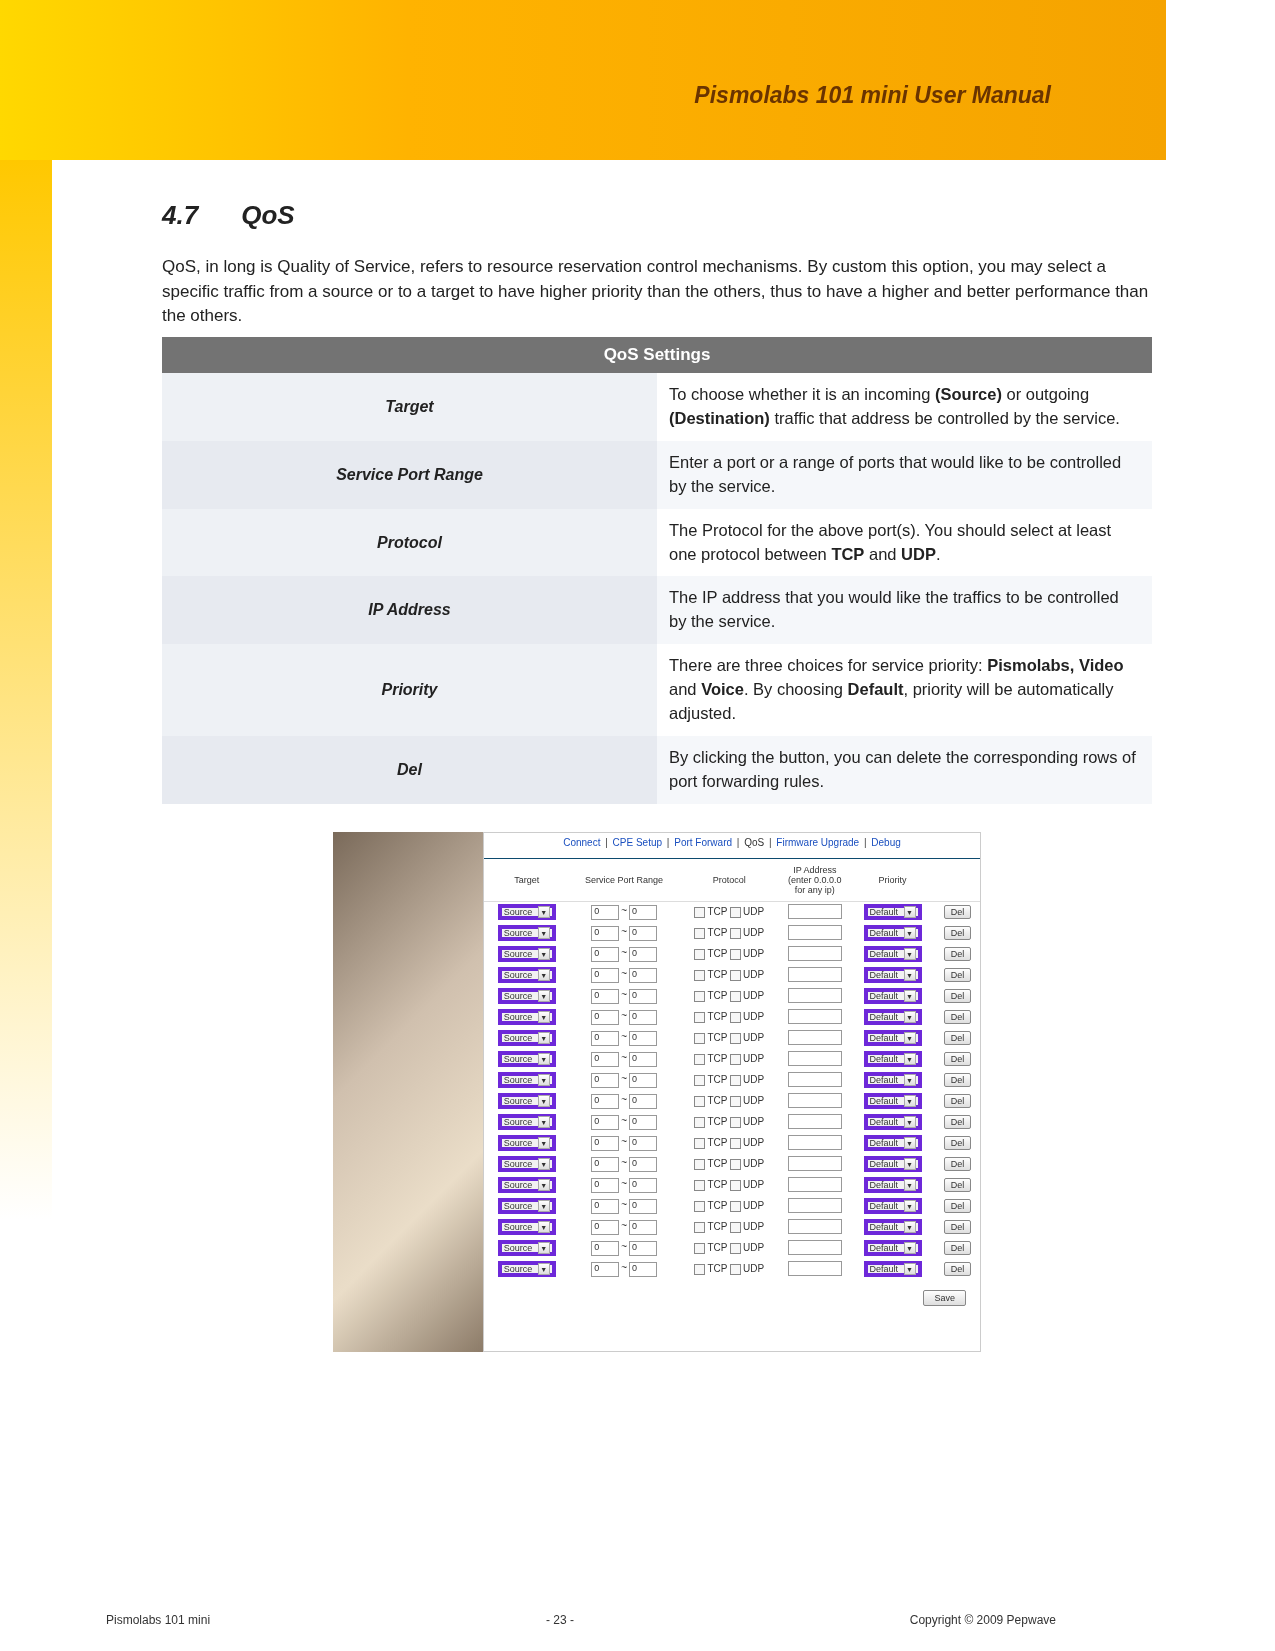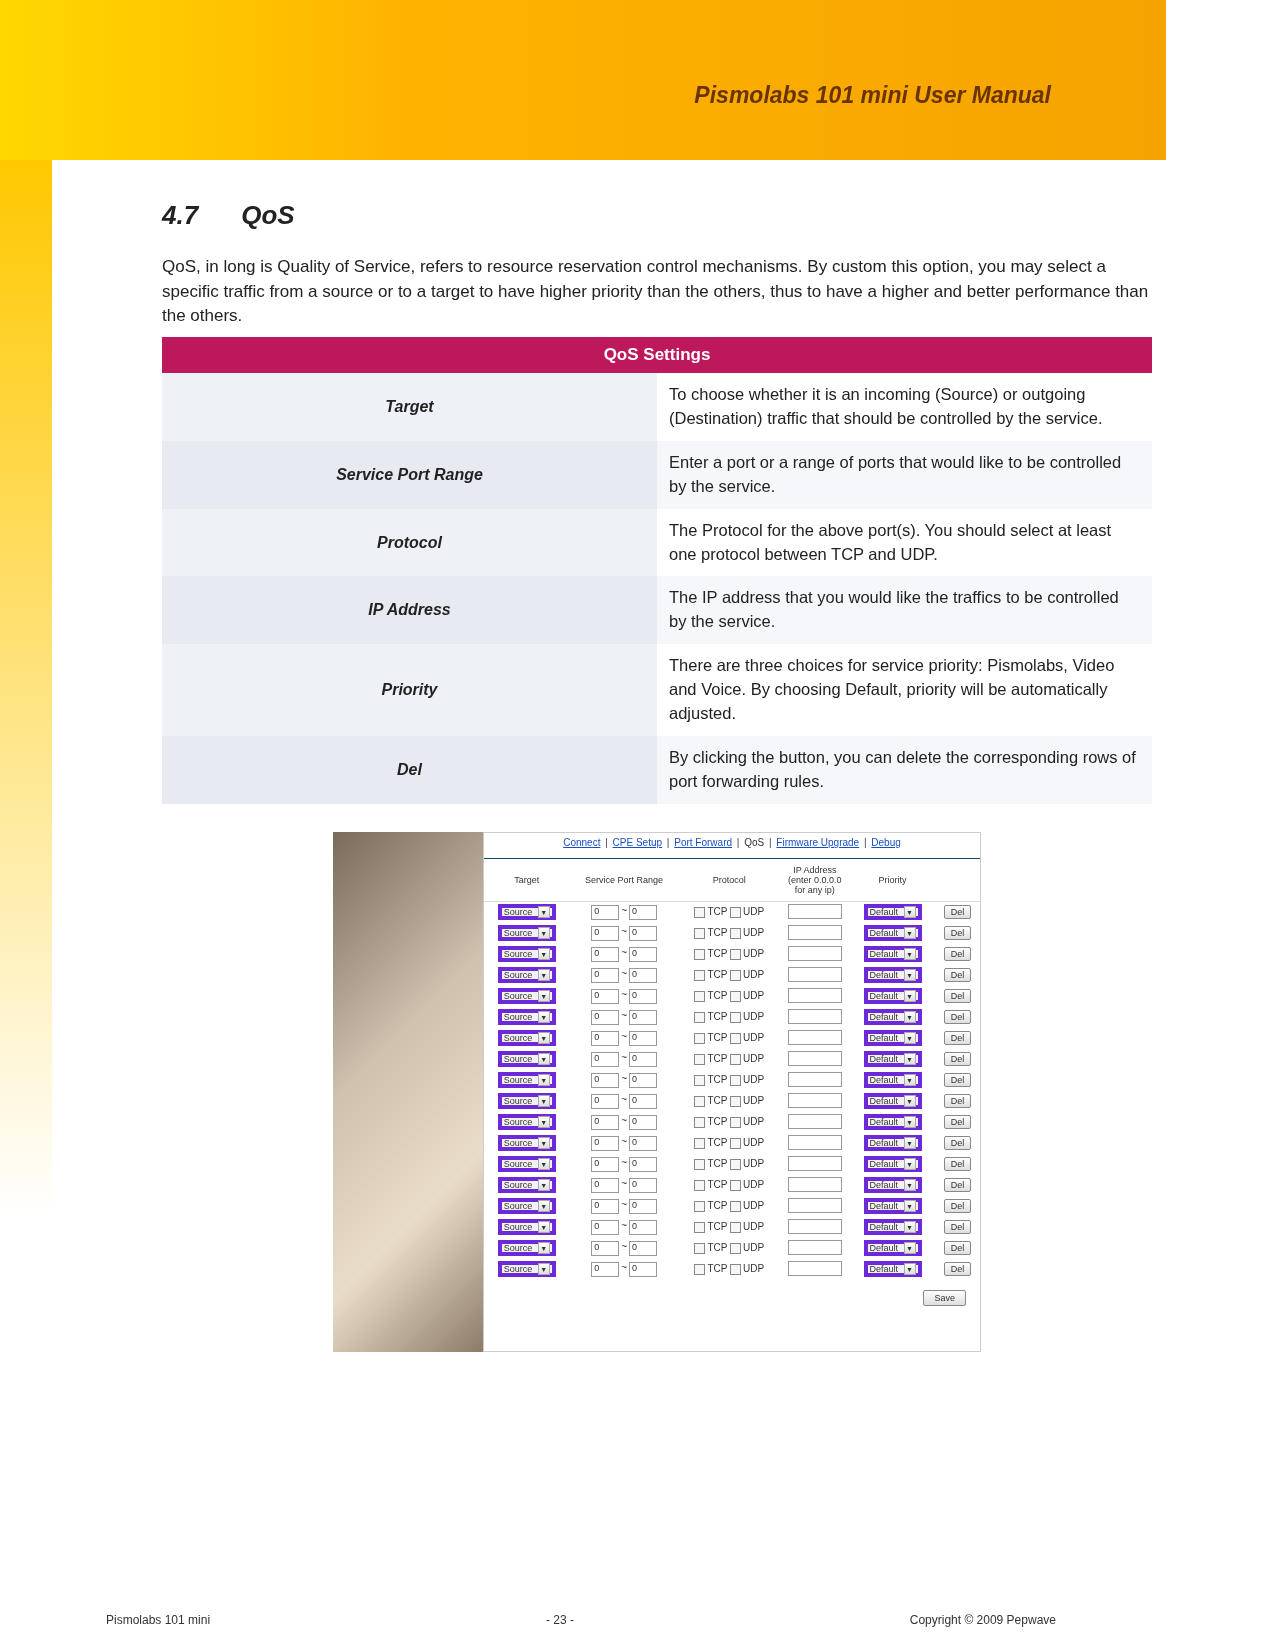--- a/index.html
+++ b/index.html
@@ -6,35 +6,35 @@
   body { font-family: Verdana, Tahoma, sans-serif; font-size: 13px; color: #333; background: #fff; width: 1275px; }
   .page { position: relative; width: 1166px; height: 1651px; background: #fff; padding: 16px; }
   .header-band { position: absolute; top: 0; left: 0; right: 0; height: 160px; background: linear-gradient(to right, #ffd800 0%, #ffc800 15%, #ffb300 35%, #f5a300 100%); }
   .header-title { position: absolute; top: 82px; right: 115px; color: #6a3400; font-style: italic; font-weight: bold; font-size: 23px; }
   .yellow-side { position: absolute; top: 160px; left: 0; width: 52px; height: 1060px; background: linear-gradient(to bottom, #ffc800 0%, #ffffff 100%); }
   .content { position: absolute; top: 200px; left: 162px; width: 990px; }
   h1 { font-family: Verdana, sans-serif; font-weight: bold; font-style: italic; font-size: 26px; color: #222; margin-bottom: 24px; }
   .sect-num { display: inline-block; min-width: 72px; }
   .intro { font-size: 17px; line-height: 1.45; color: #222; margin-bottom: 8px; }
   table.settings { width: 100%; border-collapse: collapse; table-layout: fixed; }
-  table.settings th.header-row { background: #be185d; color: #fff; font-weight: bold; font-size: 17px; padding: 8px; text-align: center; }
+  table.settings th.header-row { background: #737373; color: #fff; font-weight: bold; font-size: 17px; padding: 8px; text-align: center; }
   table.settings td.label { background: #e7eaf0; font-weight: bold; font-style: italic; font-size: 16px; text-align: center; vertical-align: middle; padding: 10px 6px; width: 205px; color: #222; }
   table.settings td.desc { background: #f5f7fa; font-size: 16.5px; padding: 10px 12px; line-height: 1.45; color: #222; }
   table.settings tr.odd td.label { background: #e7eaf0; }
   table.settings tr.odd td.desc { background: #f5f7fa; }
   table.settings tr.even td.label { background: #eef1f5; }
   table.settings tr.even td.desc { background: #ffffff; }
-  .bold { font-weight: normal; text-align: right; }
+  .bold { font-weight: bold; text-align: right; }
   .screenshot-wrap { margin-top: 28px; text-align: center; }
   .screenshot { display: inline-block; width: 648px; border: 0; background:#fff; }
   .screenshot-inner { display: flex; }
   .photo-side { width: 150px; height: 520px; background: linear-gradient(135deg, #7a6a5a 0, #d0c0ae 40%, #eaddc8 70%, #8c7b68 100%); }
   .panel-side { flex:1; background:#fff; border:1px solid #ccc; font-family: Arial, sans-serif; font-size:10px; color:#333; }
   .navbar { padding:4px 6px; font-size:10px; }
-  .navbar a { color: #1a4fbf; text-decoration: underline; cursor: pointer; }
+  .navbar a { color: #1a4fbf; cursor: pointer; }
   .navbar .sep { color: #444; padding: 0 2px; }
   .navbar .cur { color: #333; text-decoration: none; }
   .qos-table { width:100%; border-collapse: collapse; margin-top:6px; }
   .qos-table th { font-weight: normal; font-size:9px; padding: 6px 2px; text-align:center; border-top:1px solid #0c4a6e; border-bottom:1px solid #ddd; vertical-align: middle;}
   .qos-table td { padding:2px 3px; text-align:center; vertical-align: middle; }
   .sel { border:4px solid #6d28d9; background:#f2f2f2; font-size:9px; height:16px; display:inline-flex; align-items:center; padding:0 2px; }
   .sel-txt { min-width:32px; text-align:left; padding-right:2px;}
   .sel-arr { width:12px; height:12px; border:1px solid #aaa; background:linear-gradient(#fff,#ddd); display:inline-flex; align-items:center; justify-content:center; font-size:7px; color:#333; margin-left:2px;}
   .inpt { border:1px solid #999; background:#fff; font-size:9px; height:15px; width:28px; display:inline-block; text-align:left; padding-left:2px;}
   .inpt-ip { width:54px; }
@@ -63,21 +63,21 @@
 
     <table class="settings">
       <tbody>
           <tr>
             <th class="header-row" colspan="2">QoS Settings</th>
           </tr>
 
       <tr class="even">
         <td class="label">Target</td>
         <td class="desc">
-          <span>To choose whether it is an incoming </span><span class="bold">(Source)</span><span> or outgoing </span><span class="bold">(Destination)</span><span> traffic that should be controlled by the service.</span>
+          <span>To choose whether it is an incoming </span><span class="bold">(Source)</span><span> or outgoing </span><span class="bold">(Destination)</span><span> traffic that address be controlled by the service.</span>
         </td>
       </tr>
 
       <tr class="odd">
         <td class="label">Service Port Range</td>
         <td class="desc">Enter a port or a range of ports that would like to be controlled by the service.</td>
       </tr>
 
       <tr class="even">
         <td class="label">Protocol</td>

